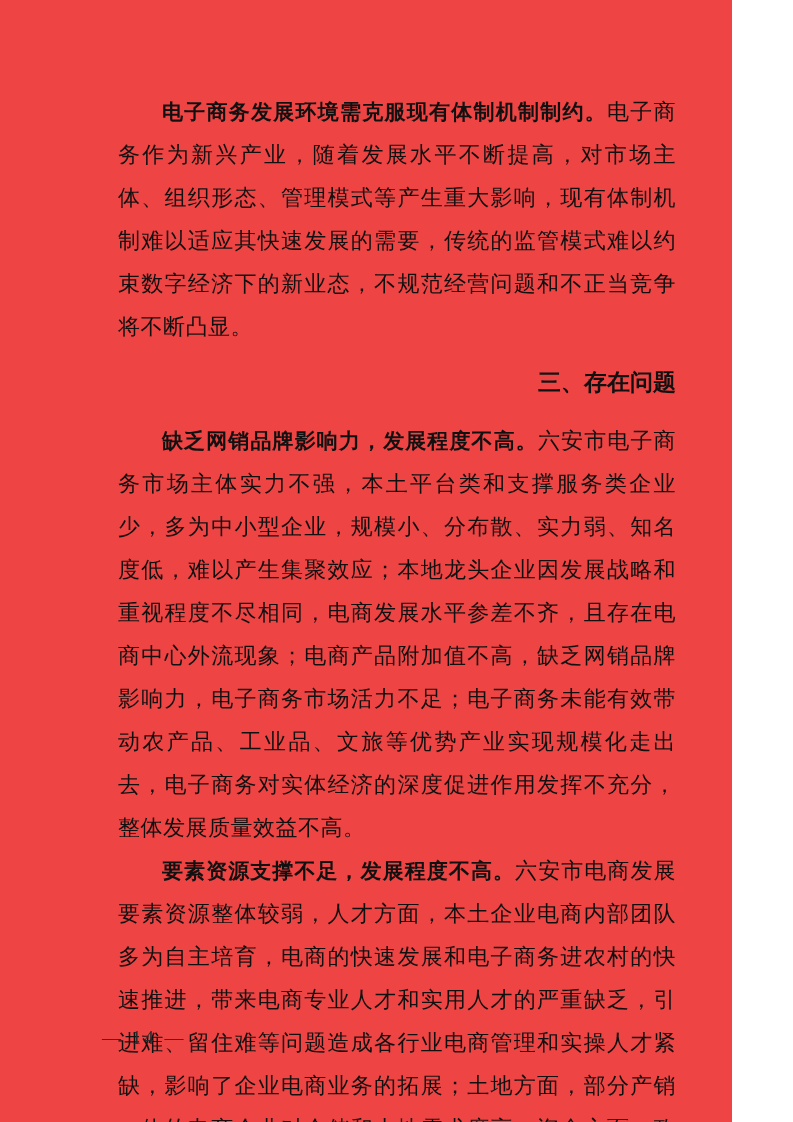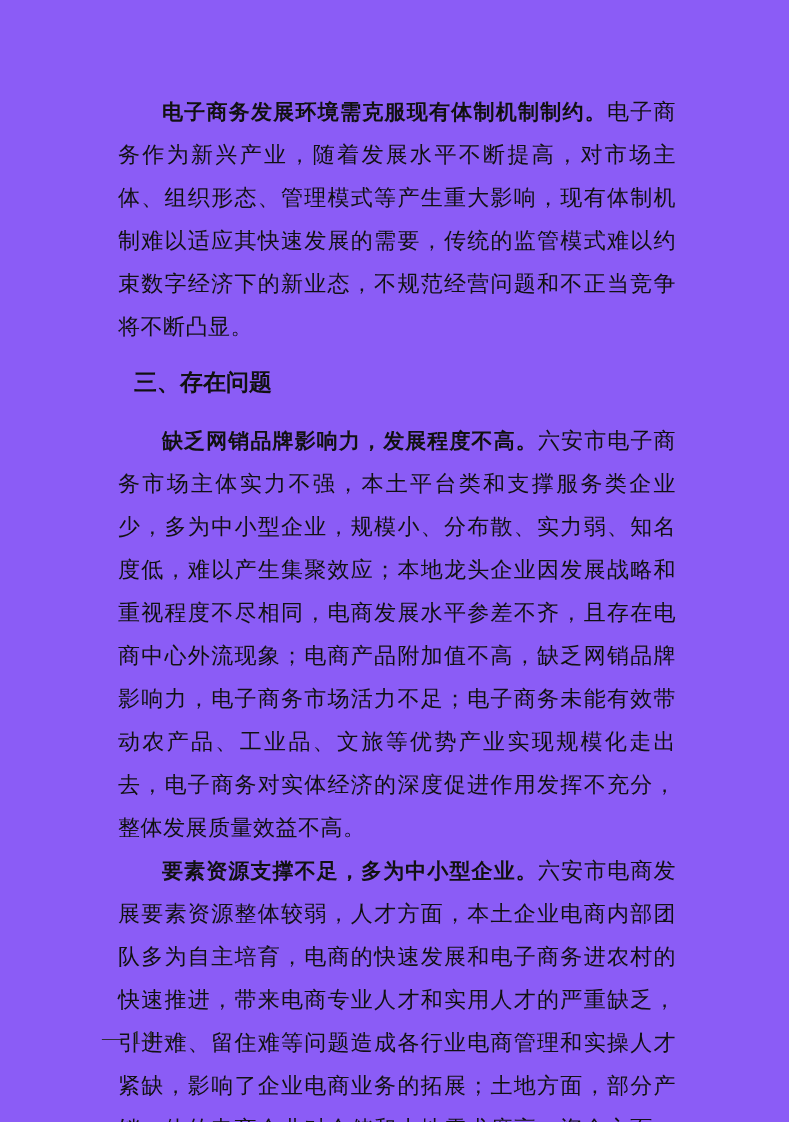--- a/index.html
+++ b/index.html
@@ -2,23 +2,23 @@
 <html><head>
 <meta charset="utf-8">
 <style>
   html, body {
     margin: 0;
     padding: 0;
     background: #ffffff;
   }
   .page {
     position: relative;
-    width: 789px;
+    width: 732px;
     height: 1122px;
-    background: #8b5cf6;
+    background: #ef4444;
     overflow: hidden;
     font-family: "Liberation Serif", "DejaVu Serif", serif;
     color: #111111;
   }
   .content {
     position: absolute;
     left: 118px;
     top: 90px;
     width: 558px;
   }
@@ -35,21 +35,21 @@
     font-weight: 700;
     font-family: "Liberation Sans", "DejaVu Sans", sans-serif;
     font-size: 21px;
   }
   .heading {
     margin: 13px 0 15px 16px;
     font-size: 23px;
     line-height: 43px;
     font-weight: 700;
     font-family: "Liberation Sans", "DejaVu Sans", sans-serif;
-    text-align: left;
+    text-align: right;
   }
   .footer-pagenum {
     position: absolute;
     left: 102px;
     top: 1026px;
     font-size: 19px;
     line-height: 24px;
     color: #2b2b2b;
     letter-spacing: 3px;
     font-family: "Liberation Serif", "DejaVu Serif", serif;
@@ -60,18 +60,18 @@
 
 <div class="page">
   <div class="content">
 
     <p class="para"><span class="lead">电子商务发展环境需克服现有体制机制制约。</span><span>电子商务作为新兴产业，随着发展水平不断提高，对市场主体、组织形态、管理模式等产生重大影响，现有体制机制难以适应其快速发展的需要，传统的监管模式难以约束数字经济下的新业态，不规范经营问题和不正当竞争将不断凸显。</span></p>
 
     <h2 class="heading">三、存在问题</h2>
 
     <p class="para"><span class="lead">缺乏网销品牌影响力，发展程度不高。</span><span>六安市电子商务市场主体实力不强，本土平台类和支撑服务类企业少，多为中小型企业，规模小、分布散、实力弱、知名度低，难以产生集聚效应；本地龙头企业因发展战略和重视程度不尽相同，电商发展水平参差不齐，且存在电商中心外流现象；电商产品附加值不高，缺乏网销品牌影响力，电子商务市场活力不足；电子商务未能有效带动农产品、工业品、文旅等优势产业实现规模化走出去，电子商务对实体经济的深度促进作用发挥不充分，整体发展质量效益不高。</span></p>
 
-    <p class="para"><span class="lead">要素资源支撑不足，多为中小型企业。</span><span>六安市电商发展要素资源整体较弱，人才方面，本土企业电商内部团队多为自主培育，电商的快速发展和电子商务进农村的快速推进，带来电商专业人才和实用人才的严重缺乏，引进难、留住难等问题造成各行业电商管理和实操人才紧缺，影响了企业电商业务的拓展；土地方面，部分产销一体的电商企业对仓储和土地需求度高；资金方面，政府资金及电商金融配套不足，目前存在金融服务少、融资难、担</span></p>
+    <p class="para"><span class="lead">要素资源支撑不足，发展程度不高。</span><span>六安市电商发展要素资源整体较弱，人才方面，本土企业电商内部团队多为自主培育，电商的快速发展和电子商务进农村的快速推进，带来电商专业人才和实用人才的严重缺乏，引进难、留住难等问题造成各行业电商管理和实操人才紧缺，影响了企业电商业务的拓展；土地方面，部分产销一体的电商企业对仓储和土地需求度高；资金方面，政府资金及电商金融配套不足，目前存在金融服务少、融资难、担</span></p>
 
   </div>
 
   <div class="footer-pagenum">— 14 —</div>
 </div>
 
 </body></html>

